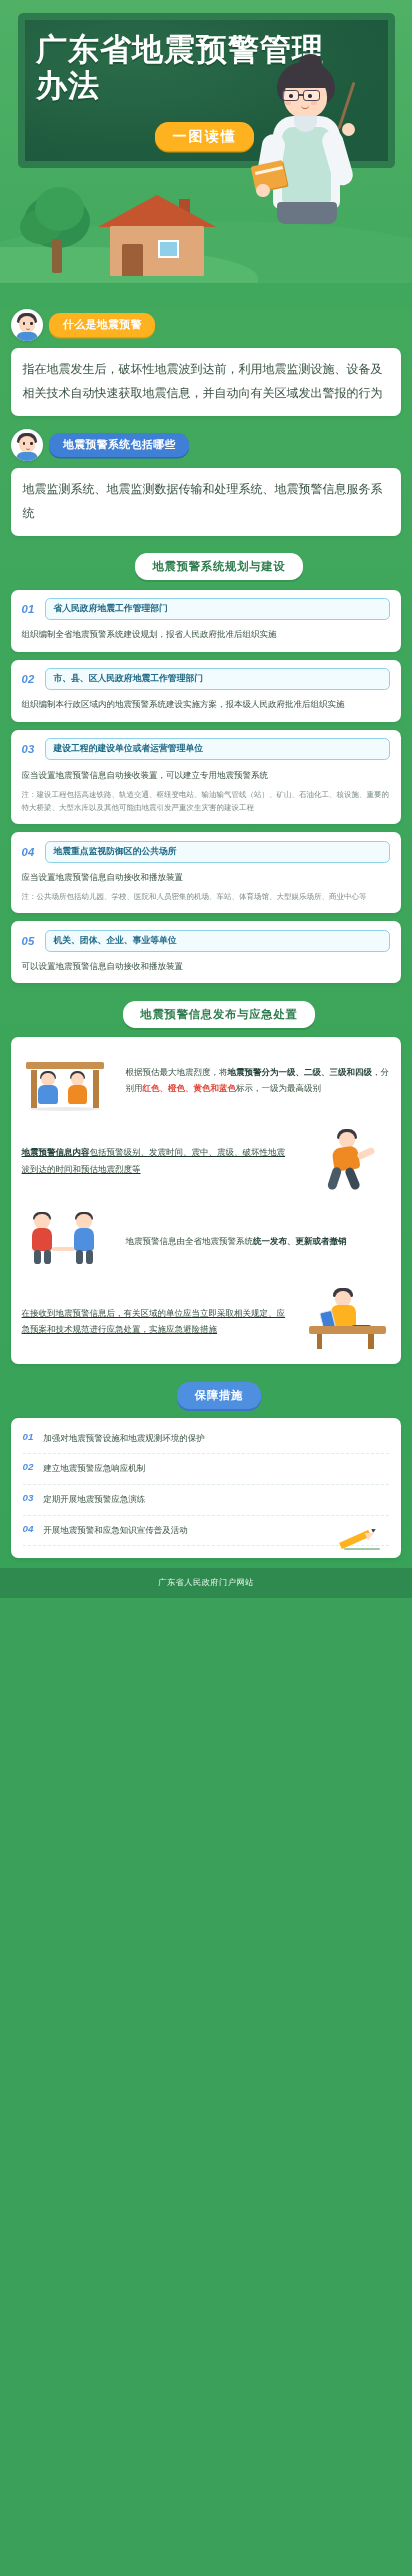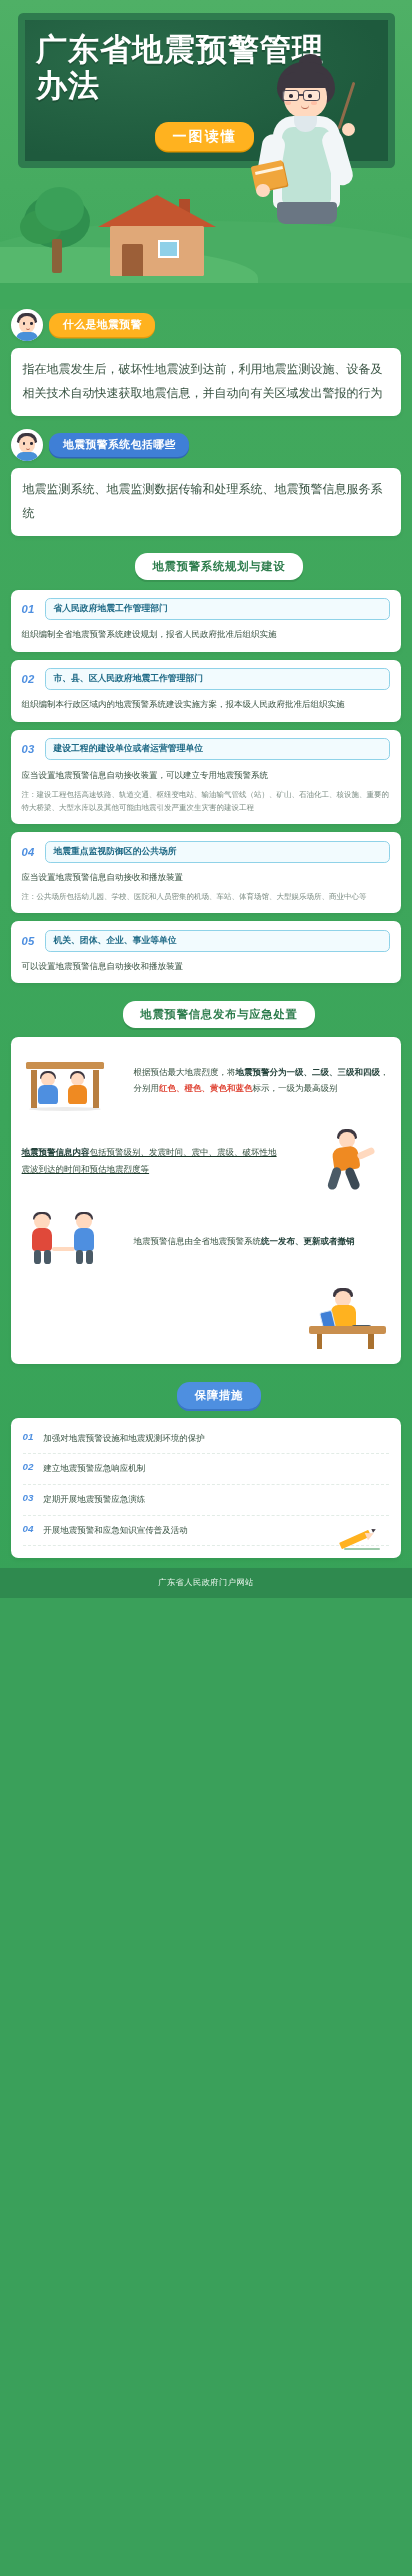--- a/index.html
+++ b/index.html
@@ -225,21 +225,21 @@
   }
 
   
   .illus-card {
     background: #ffffff;
     border-radius: 7.2px;
     margin: 0 11.3px 8.2px;
     padding: 9.3px 10.3px;
     box-shadow: 0 1.5px 4.1px rgba(0,0,0,0.06);
   }
-  .row { display: flex; align-items: center; gap: 25px; margin-bottom: 13.4px; }
+  .row { display: flex; align-items: center; gap: 17px; margin-bottom: 13.4px; }
   .row:last-child { margin-bottom: 0; }
   .row.rev { flex-direction: row-reverse; text-decoration: underline; }
   .row-txt { flex: 1 1 auto; font-size: 8.5px; line-height: 1.95; color: #35503f; }
   .art { flex: 0 0 87px; height: 67px; position: relative; }
   .bold { font-weight: bold; color: #23413a; }
   .c-red { color: #e0493a; font-weight: bold; }
 
   
   .desk-top { position: absolute; left: 4.1px; top: 15.5px; width: 78px; height: 7.2px; background: #c98f4e; border-radius: 1.5px; }
   .desk-leg { position: absolute; top: 23px; width: 6.2px; height: 38px; background: #b87f41; }
@@ -514,20 +514,21 @@
       <div class="art">
         <div class="sit-hair"></div>
         <div class="sit-head"></div>
         <div class="sit-body"></div>
         <div class="tablet"></div>
         <div class="sit-leg"></div>
         <div class="bench"></div>
         <div class="bench-leg l"></div>
         <div class="bench-leg r"></div>
       </div>
+      <div class="row-txt">在接收到地震预警信息后，有关区域的单位应当立即采取相关规定、应急预案和技术规范进行应急处置，实施应急避险措施</div>
     </div>
 
   </div>
 
   <div class="banner blue">
     <span>保障措施</span>
   </div>
 
   <div class="glist">
     <div class="gitem">

